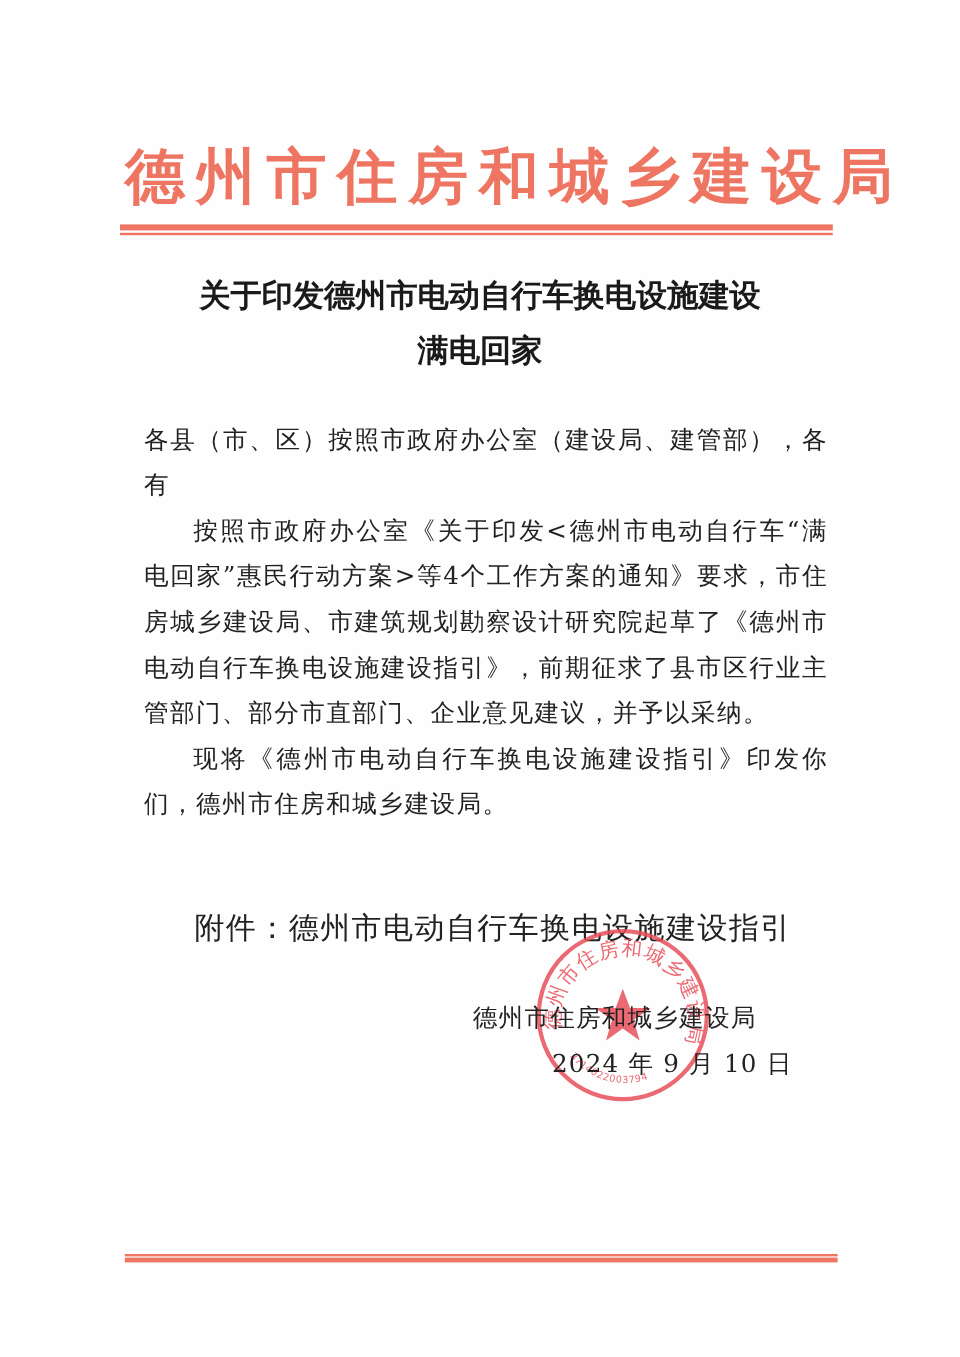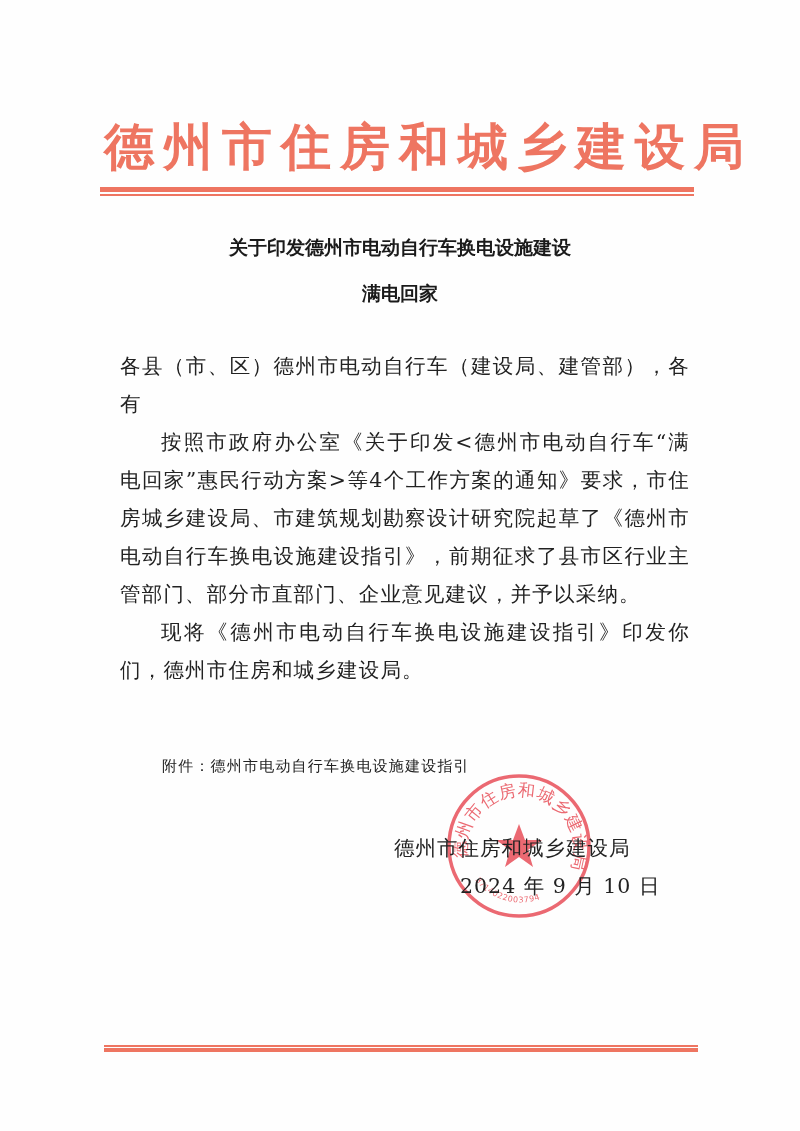--- a/index.html
+++ b/index.html
@@ -53,21 +53,21 @@
       background: #ee7561;
     }
     .doc-title {
       position: absolute;
       left: 100px;
       top: 224px;
       width: 600px;
       text-align: center;
       font-family: "DejaVu Sans", "Liberation Sans", sans-serif;
       font-weight: bold;
-      font-size: 19px;
+      font-size: 26px;
       line-height: 46px;
       color: #1a1a1a;
     }
     .body-text {
       position: absolute;
       left: 120px;
       top: 347px;
       width: 570px;
       font-size: 20.5px;
       line-height: 38px;
@@ -79,21 +79,21 @@
       margin: 0;
       text-indent: 0;
     }
     .para.indent {
       text-indent: 2em;
     }
     .attachment {
       position: absolute;
       left: 162px;
       top: 757px;
-      font-size: 15px;
+      font-size: 25px;
       letter-spacing: 1.2px;
       color: #222;
       white-space: nowrap;
     }
     .seal {
       position: absolute;
       left: 445px;
       top: 772px;
       width: 148px;
       height: 148px;
@@ -142,21 +142,21 @@
   <div class="masthead">德州市住房和城乡建设局</div>
   <div class="rule-top-thick"></div>
   <div class="rule-top-thin"></div>
 
   <div class="doc-title">
     <div>关于印发德州市电动自行车换电设施建设</div>
     <div>满电回家</div>
   </div>
 
   <div class="body-text">
-    <p class="para">各县（市、区）德州市电动自行车（建设局、建管部），各有</p>
+    <p class="para">各县（市、区）按照市政府办公室（建设局、建管部），各有</p>
     <p class="para indent">按照市政府办公室《关于印发&lt;德州市电动自行车“满电回家”惠民行动方案&gt;等4个工作方案的通知》要求，市住房城乡建设局、市建筑规划勘察设计研究院起草了《德州市电动自行车换电设施建设指引》，前期征求了县市区行业主管部门、部分市直部门、企业意见建议，并予以采纳。</p>
     <p class="para indent">现将《德州市电动自行车换电设施建设指引》印发你们，德州市住房和城乡建设局。</p>
   </div>
 
   <div class="attachment">附件：德州市电动自行车换电设施建设指引</div>
 
   <svg class="seal" viewBox="0 0 148 148" xmlns="http://www.w3.org/2000/svg">
     <defs>
       <path id="sealArcTop" d="M 22 86 A 54 54 0 1 1 128 90" fill="none"></path>
       <path id="sealArcBottom" d="M 30 108 A 58 58 0 0 0 120 110" fill="none"></path>

